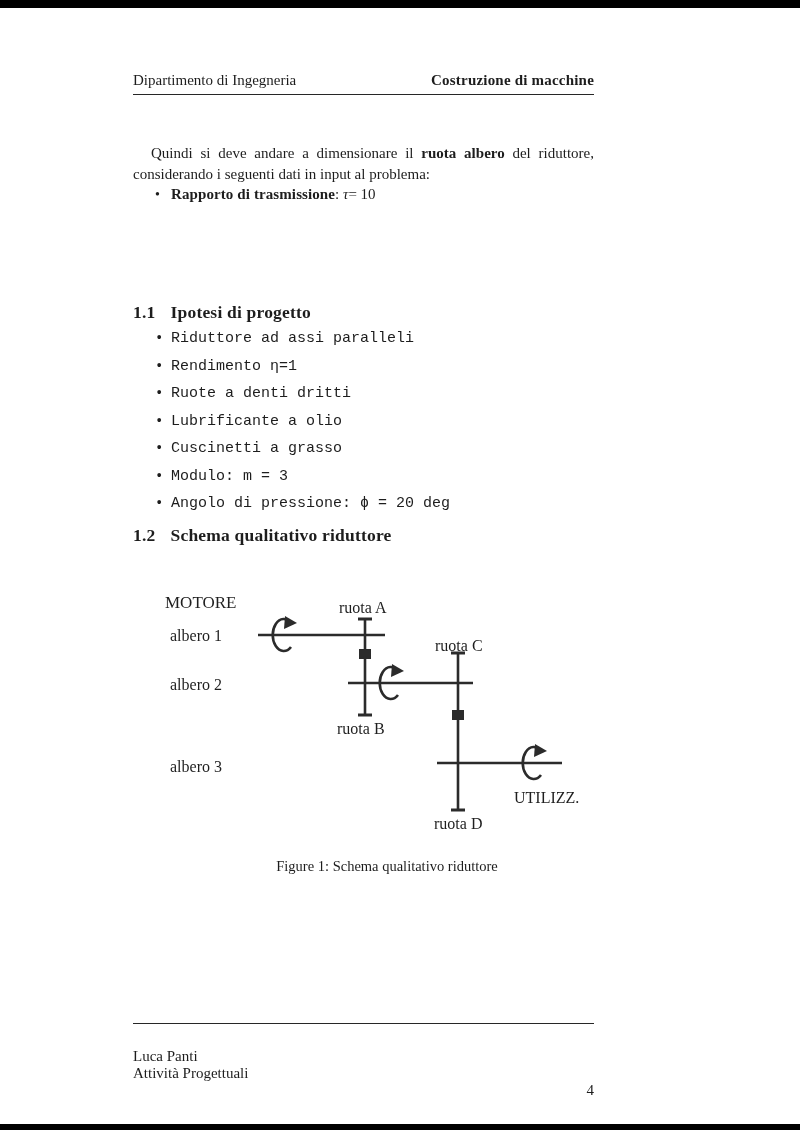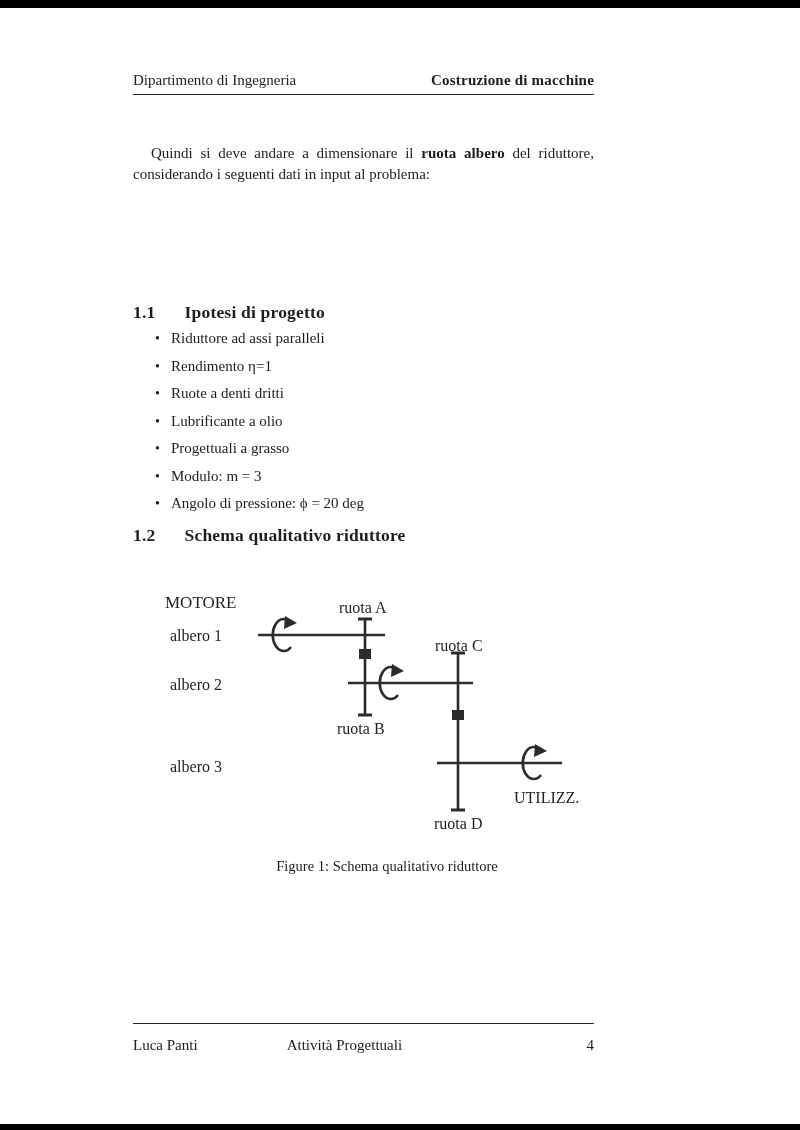--- a/index.html
+++ b/index.html
@@ -25,69 +25,72 @@
   }
 
   .blist{position:absolute;font-size:15px;}
   .blist .li{line-height:16px;margin-bottom:10.5px;white-space:nowrap;}
   .bullet{display:inline-block;width:16px;font-size:14px;}
   .blab{font-weight:bold;letter-spacing:.1px;}
   .mvar.it{font-style:italic;}
   sub{font-size:11px;line-height:0;}
 
   #inputs{left:155px;top:186px;}
-  #hyps{left:155px;top:330px;}
+  #hyps{left:155px;top:330px;font-family:Liberation Mono, monospace;}
 
   .h1{position:absolute;left:133px;font-size:17.5px;font-weight:bold;letter-spacing:.2px;}
-  .h1 .num{margin-right:29px;}
+  .h1 .num{margin-right:15px;}
   #h11{top:302px;}
   #h12{top:525px;text-align:center;}
 
   #schematic{position:absolute;left:150px;top:583px;}
   #schematic text{fill:#1f1f1f;font-family:"Liberation Serif","DejaVu Serif",serif;}
   .dline{stroke:#2b2b2b;stroke-width:2.6;fill:none;}
   .dcap{stroke:#2b2b2b;stroke-width:3;fill:none;}
   .dfill{fill:#2b2b2b;stroke:none;}
 
   .caption{position:absolute;left:0;top:858px;width:774px;text-align:center;font-size:14.5px;}
 
   .footer{
     position:absolute;left:133px;top:1023px;width:461px;
-    border-top:1.5px solid #272727;padding-top:13px;font-size:15px;display:flex;
+    border-top:1.5px solid #272727;padding-top:24px;font-size:15px;display:flex;flex-direction:column;
   }
   .footer span{flex:1;}
   .footer .c{text-align:left;}
   .footer .r{text-align:right;}
 </style>
 </head>
 <body>
 
 <div class="band top"></div>
 <div class="band bottom"></div>
 
 <div class="header">
   <span class="left">Dipartimento di Ingegneria</span>
   <span class="right">Costruzione di macchine</span>
 </div>
 
 <p class="intro"><span>Quindi si deve andare a dimensionare il </span><b>ruota albero</b><span> del riduttore, considerando i seguenti dati in input al problema:</span></p>
 
 <div class="blist" id="inputs">
+  <div class="li">
+    <span class="bullet">•</span><span class="blab">Rapporto di trasmissione</span><span>: </span><span class="mvar it">τ</span><sub></sub><span>= 10</span>
+  </div>
 </div>
 
 <div class="h1" id="h11">
   <span class="num">1.1</span><span>Ipotesi di progetto</span>
 </div>
 
 <div class="blist" id="hyps">
   <div class="li"><span class="bullet">•</span><span>Riduttore ad assi paralleli</span></div>
   <div class="li"><span class="bullet">•</span><span>Rendimento η=1</span></div>
   <div class="li"><span class="bullet">•</span><span>Ruote a denti dritti</span></div>
   <div class="li"><span class="bullet">•</span><span>Lubrificante a olio</span></div>
-  <div class="li"><span class="bullet">•</span><span>Progettuali a grasso</span></div>
+  <div class="li"><span class="bullet">•</span><span>Cuscinetti a grasso</span></div>
   <div class="li"><span class="bullet">•</span><span>Modulo: m = 3</span></div>
   <div class="li"><span class="bullet">•</span><span>Angolo di pressione: ϕ = 20 deg</span></div>
 </div>
 
 <div class="h1" id="h12">
   <span class="num">1.2</span><span>Schema qualitativo riduttore</span>
 </div>
 
 <svg id="schematic" width="470" height="265" viewBox="0 0 470 265">
 

